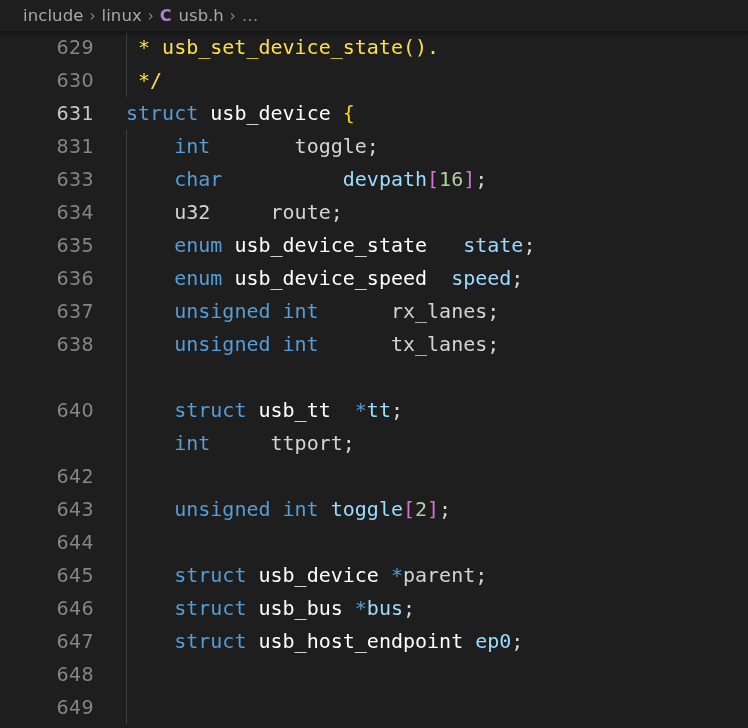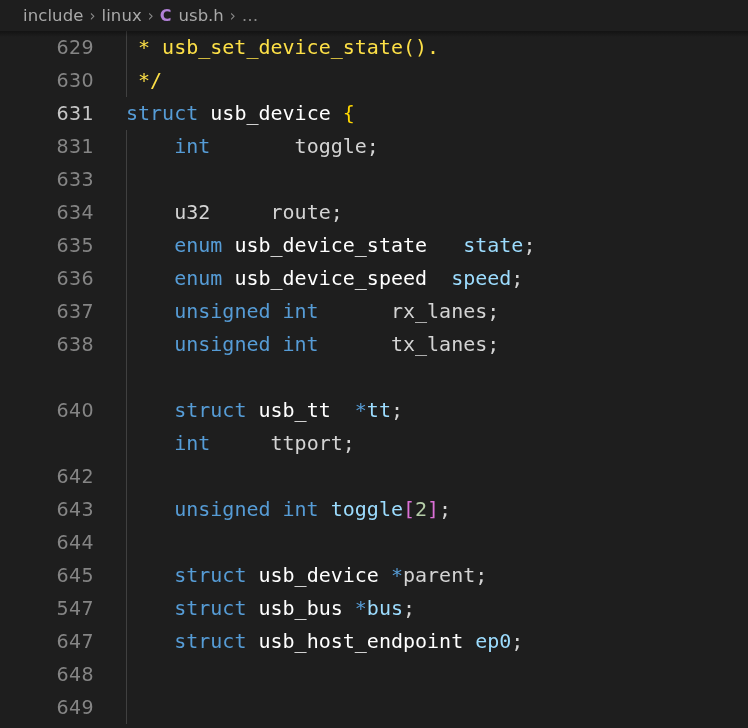--- a/index.html
+++ b/index.html
@@ -95,30 +95,30 @@
   <span class="crumb-file">usb.h</span>
   <span class="crumb-sep">›</span>
   <span class="crumb-ellipsis">…</span>
 </div>
 
 <div class="editor" id="editor">
     <div class="code-line"><span class="ln">629</span><span class="guide"></span><span class="src"><span class="t-comment"> * usb_set_device_state().</span></span></div>
     <div class="code-line"><span class="ln">630</span><span class="guide"></span><span class="src"><span class="t-comment"> */</span></span></div>
     <div class="code-line"><span class="ln active">631</span><span class="src"><span class="t-keyword">struct</span><span class="t-plain"> </span><span class="t-type">usb_device</span><span class="t-plain"> </span><span class="t-brk1">{</span></span></div>
     <div class="code-line"><span class="ln">831</span><span class="guide"></span><span class="src"><span class="t-plain">    </span><span class="t-keyword">int</span><span class="t-plain">       </span><span class="t-plain">toggle</span><span class="t-punc">;</span></span></div>
-    <div class="code-line"><span class="ln">633</span><span class="guide"></span></div>
+    <div class="code-line"><span class="ln">633</span><span class="guide"></span><span class="src"><span class="t-plain">    </span><span class="t-keyword">char</span><span class="t-plain">          </span><span class="t-var">devpath</span><span class="t-brk2">[</span><span class="t-num">16</span><span class="t-brk2">]</span><span class="t-punc">;</span></span></div>
     <div class="code-line"><span class="ln">634</span><span class="guide"></span><span class="src"><span class="t-plain">    </span><span class="t-plain">u32</span><span class="t-plain">     </span><span class="t-plain">route</span><span class="t-punc">;</span></span></div>
     <div class="code-line"><span class="ln">635</span><span class="guide"></span><span class="src"><span class="t-plain">    </span><span class="t-keyword">enum</span><span class="t-plain"> </span><span class="t-type">usb_device_state</span><span class="t-plain">   </span><span class="t-var">state</span><span class="t-punc">;</span></span></div>
     <div class="code-line"><span class="ln">636</span><span class="guide"></span><span class="src"><span class="t-plain">    </span><span class="t-keyword">enum</span><span class="t-plain"> </span><span class="t-type">usb_device_speed</span><span class="t-plain">  </span><span class="t-var">speed</span><span class="t-punc">;</span></span></div>
     <div class="code-line"><span class="ln">637</span><span class="guide"></span><span class="src"><span class="t-plain">    </span><span class="t-keyword">unsigned int</span><span class="t-plain">      </span><span class="t-plain">rx_lanes</span><span class="t-punc">;</span></span></div>
     <div class="code-line"><span class="ln">638</span><span class="guide"></span><span class="src"><span class="t-plain">    </span><span class="t-keyword">unsigned int</span><span class="t-plain">      </span><span class="t-plain">tx_lanes</span><span class="t-punc">;</span></span></div>
     <div class="code-line"><span class="guide"></span><span class="src"></span></div>
     <div class="code-line"><span class="ln">640</span><span class="guide"></span><span class="src"><span class="t-plain">    </span><span class="t-keyword">struct</span><span class="t-plain"> </span><span class="t-type">usb_tt</span><span class="t-plain">  </span><span class="t-keyword">*</span><span class="t-var">tt</span><span class="t-punc">;</span></span></div>
     <div class="code-line"><span class="guide"></span><span class="src"><span class="t-plain">    </span><span class="t-keyword">int</span><span class="t-plain">     </span><span class="t-plain">ttport</span><span class="t-punc">;</span></span></div>
     <div class="code-line"><span class="ln">642</span><span class="guide"></span><span class="src"></span></div>
     <div class="code-line"><span class="ln">643</span><span class="guide"></span><span class="src"><span class="t-plain">    </span><span class="t-keyword">unsigned int</span><span class="t-plain"> </span><span class="t-var">toggle</span><span class="t-brk2">[</span><span class="t-num">2</span><span class="t-brk2">]</span><span class="t-punc">;</span></span></div>
     <div class="code-line"><span class="ln">644</span><span class="guide"></span><span class="src"></span></div>
     <div class="code-line"><span class="ln">645</span><span class="guide"></span><span class="src"><span class="t-plain">    </span><span class="t-keyword">struct</span><span class="t-plain"> </span><span class="t-type">usb_device</span><span class="t-plain"> </span><span class="t-keyword">*</span><span class="t-plain">parent</span><span class="t-punc">;</span></span></div>
-    <div class="code-line"><span class="ln">547</span><span class="guide"></span><span class="src"><span class="t-plain">    </span><span class="t-keyword">struct</span><span class="t-plain"> </span><span class="t-type">usb_bus</span><span class="t-plain"> </span><span class="t-keyword">*</span><span class="t-var">bus</span><span class="t-punc">;</span></span></div>
+    <div class="code-line"><span class="ln">646</span><span class="guide"></span><span class="src"><span class="t-plain">    </span><span class="t-keyword">struct</span><span class="t-plain"> </span><span class="t-type">usb_bus</span><span class="t-plain"> </span><span class="t-keyword">*</span><span class="t-var">bus</span><span class="t-punc">;</span></span></div>
     <div class="code-line"><span class="ln">647</span><span class="guide"></span><span class="src"><span class="t-plain">    </span><span class="t-keyword">struct</span><span class="t-plain"> </span><span class="t-type">usb_host_endpoint</span><span class="t-plain"> </span><span class="t-var">ep0</span><span class="t-punc">;</span></span></div>
     <div class="code-line"><span class="ln">648</span><span class="guide"></span><span class="src"></span></div>
     <div class="code-line"><span class="ln">649</span><span class="guide"></span></div>
   </div>
 
 </body></html>

